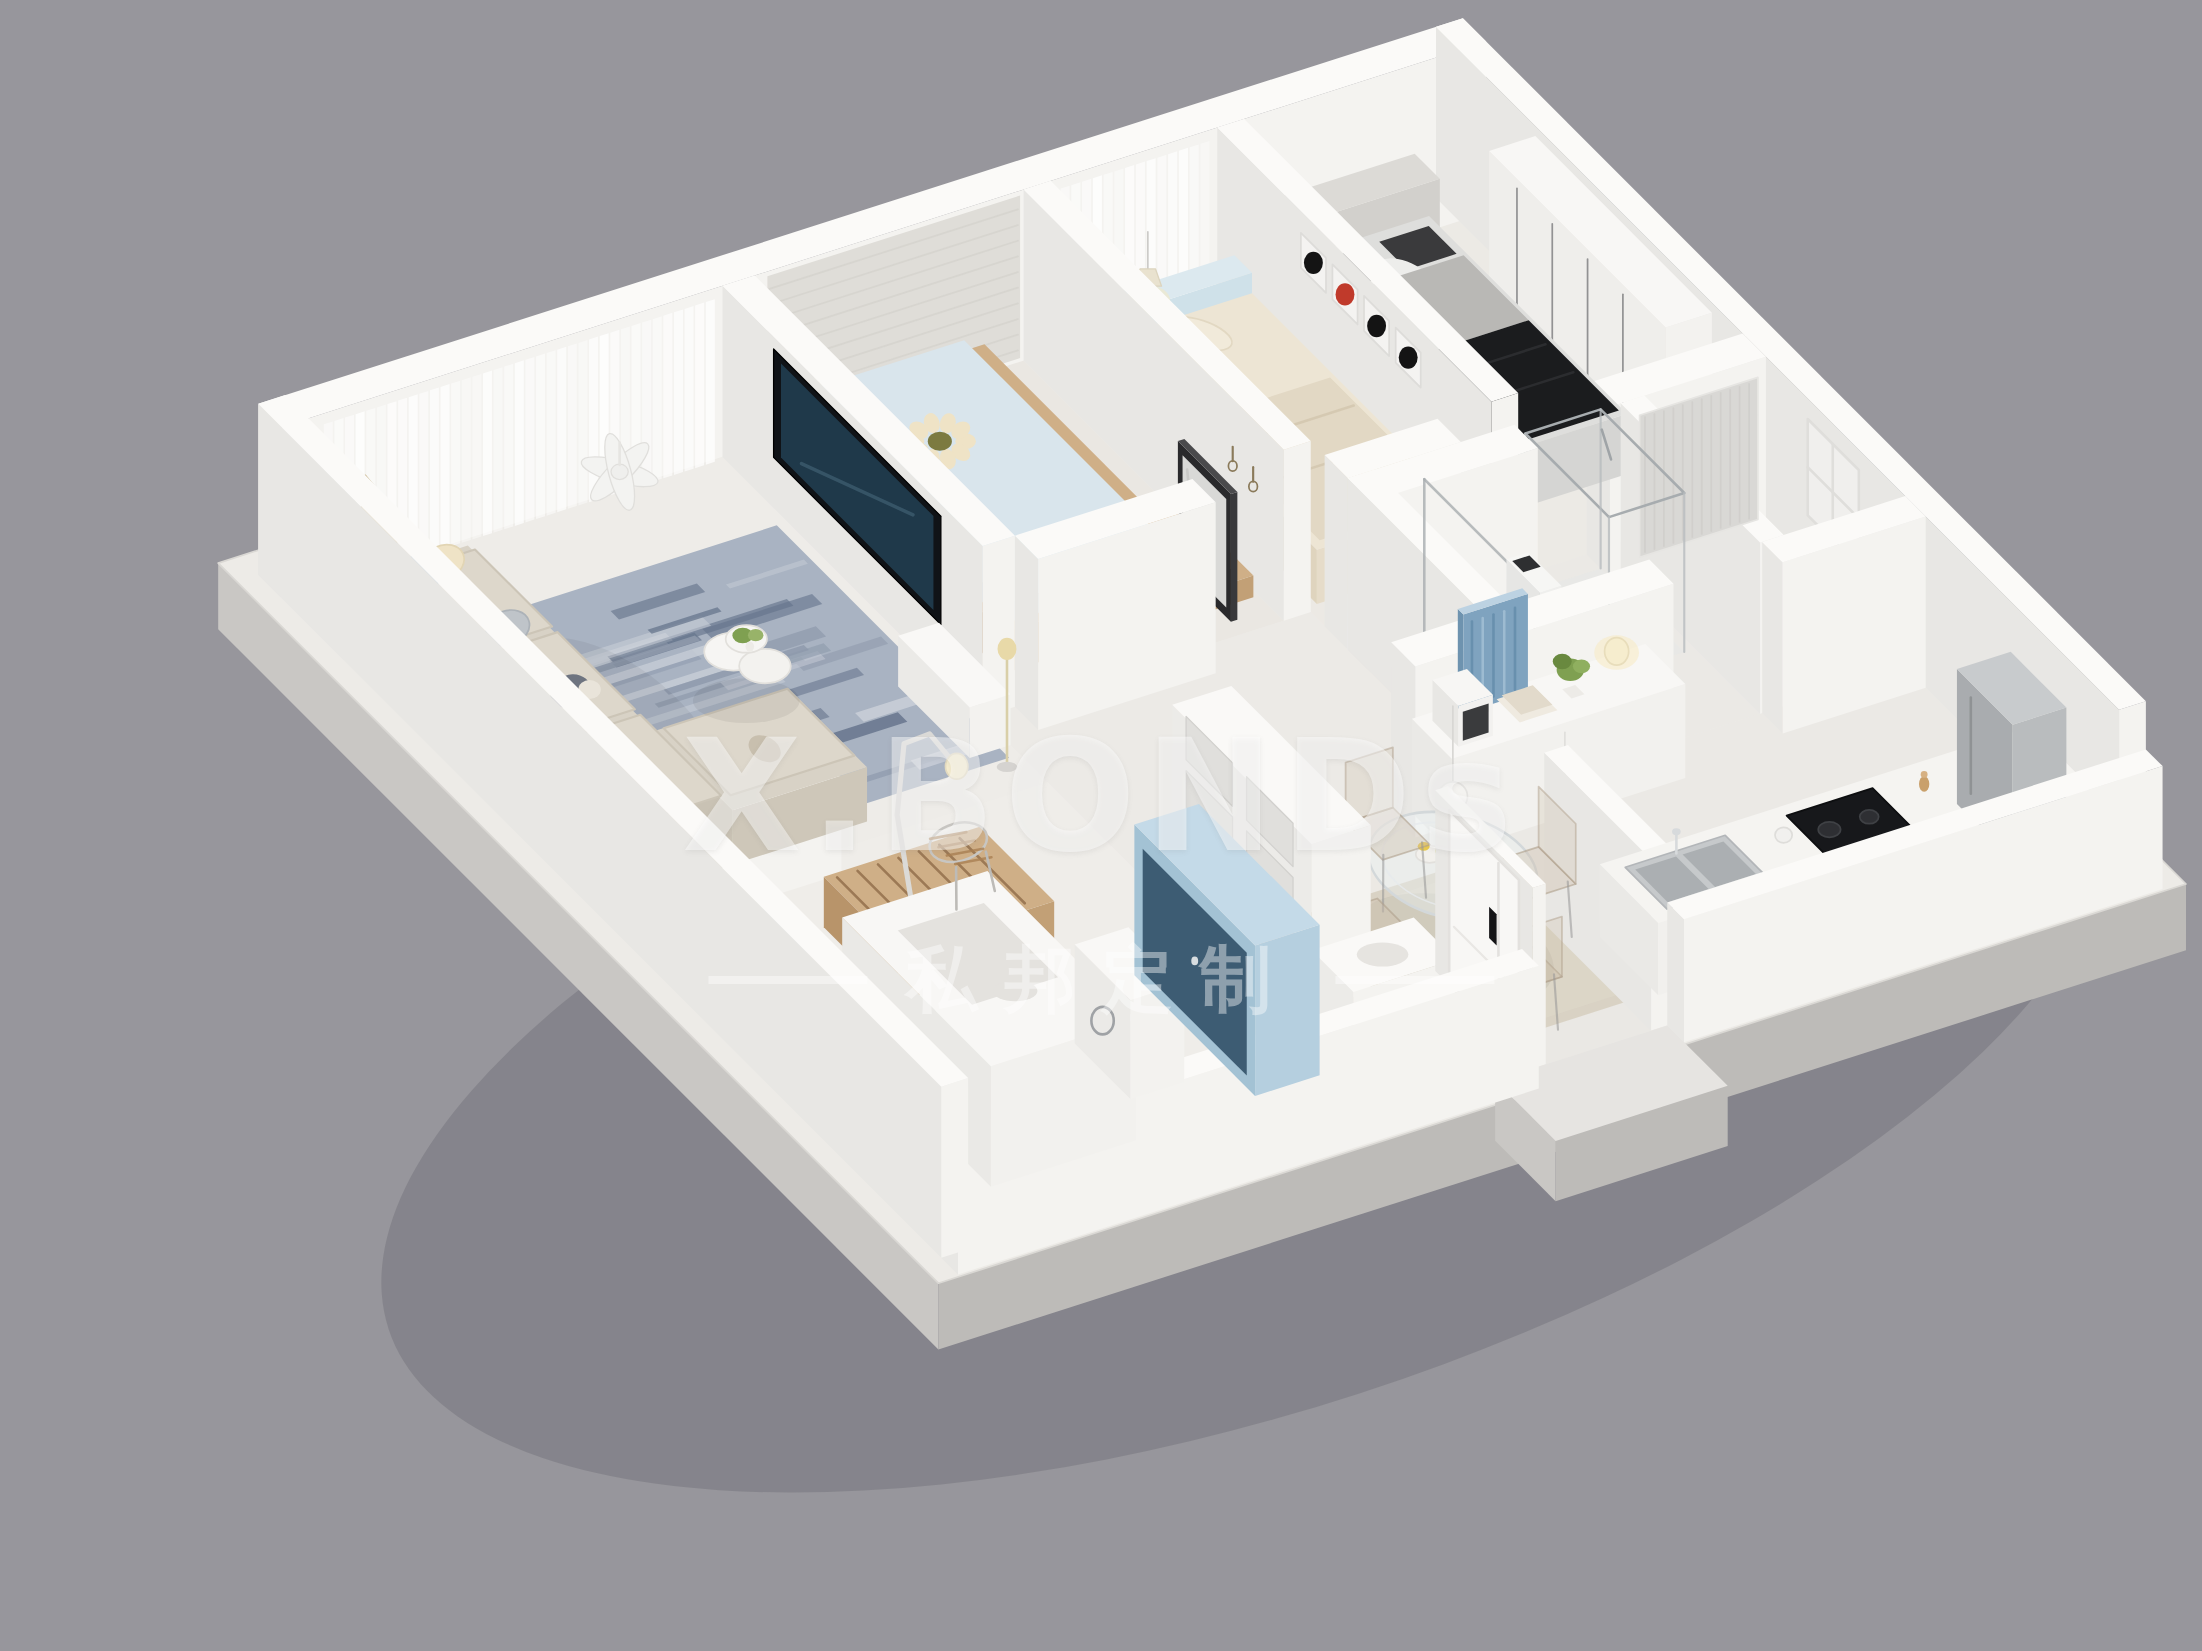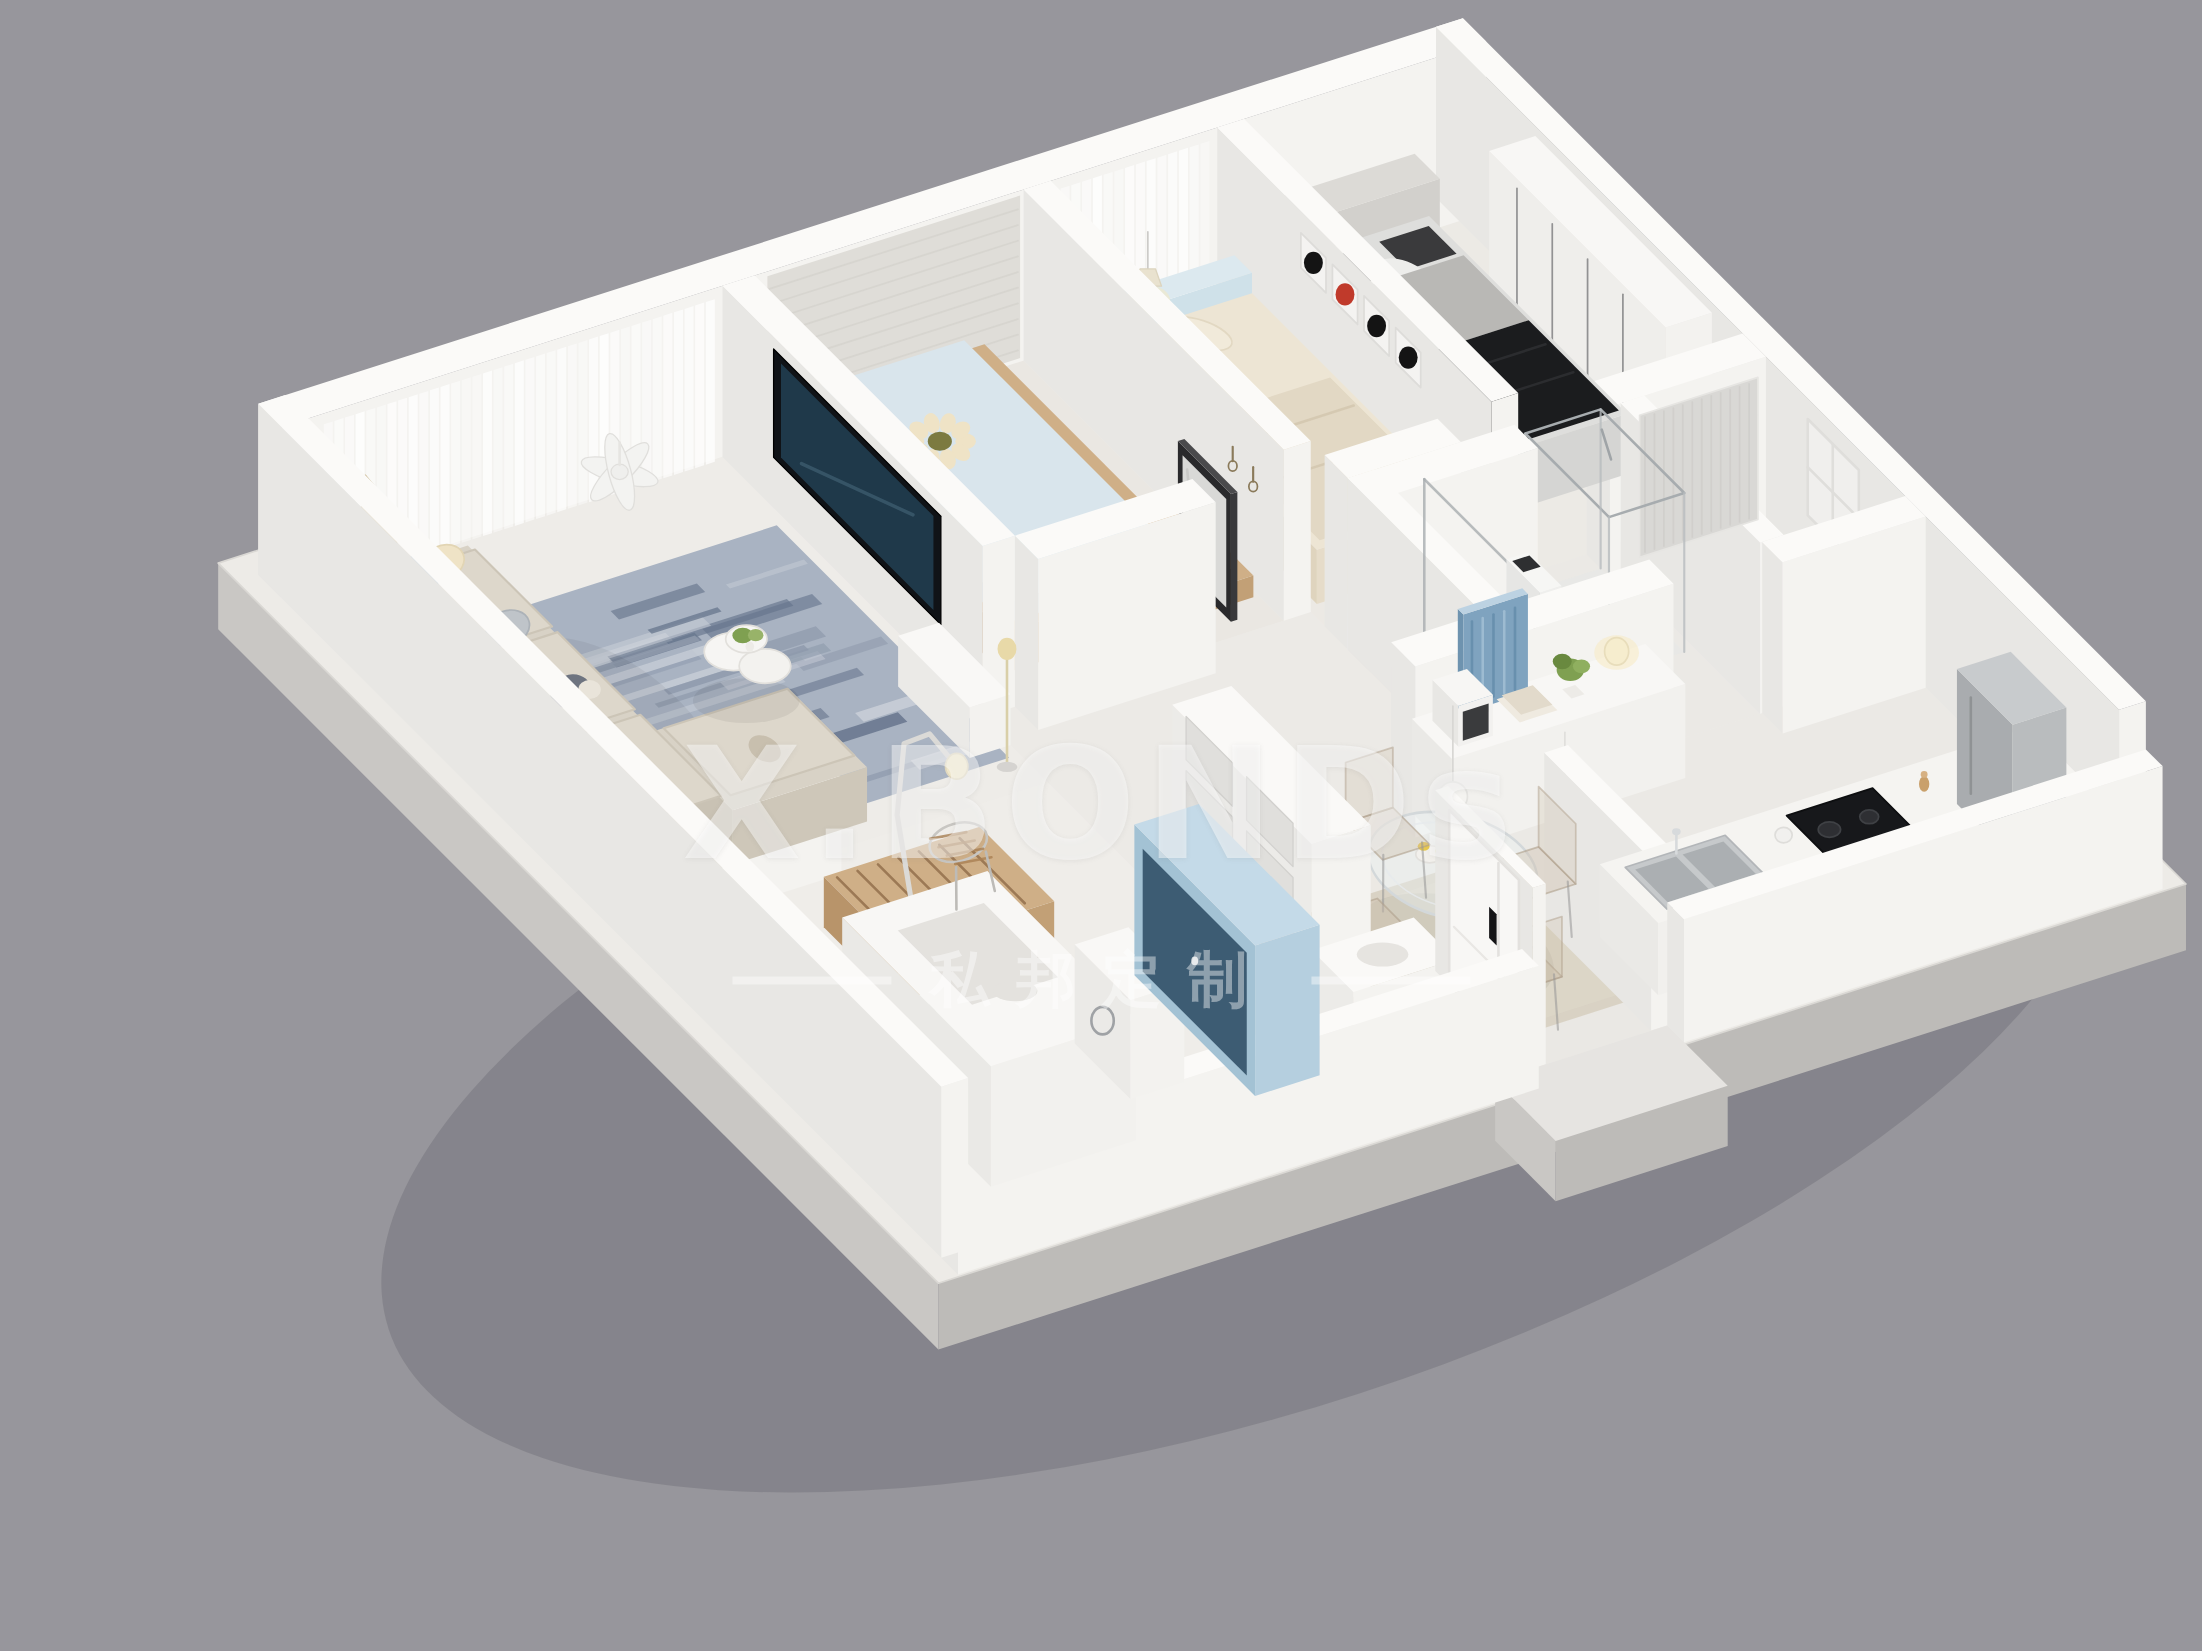--- a/index.html
+++ b/index.html
@@ -6,21 +6,21 @@
   .stage{position:relative;width:2203px;height:1652px;overflow:hidden;background:#97969C;
          font-family:"DejaVu Sans",sans-serif;}
   #scene{position:absolute;left:0;top:0;}
   .watermark{position:absolute;left:50%;top:52.5%;transform:translate(-50%,-50%);
              display:flex;flex-direction:column;align-items:center;gap:45px;
              pointer-events:none;z-index:5;white-space:nowrap;}
   .brand{font-weight:700;font-size:155px;letter-spacing:8.6px;color:rgba(255,255,255,0.46);
          text-shadow:0 1.7px 5.2px rgba(120,120,125,0.12);}
   .tagline{display:flex;align-items:center;gap:38px;}
   .wline{width:159px;height:7.7px;background:rgba(255,255,255,0.42);}
-  .wtxt{font-weight:700;font-size:60px;letter-spacing:26px;color:rgba(255,255,255,0.42);}
+  .wtxt{font-weight:700;font-size:72px;letter-spacing:26px;color:rgba(255,255,255,0.42);}
 </style>
 </head>
 <body style="background: rgb(151, 150, 156);">
 
 <div class="stage">
   <svg id="scene" width="2203" height="1652" viewBox="0 0 2560 1920">
       <g>
         <ellipse cx="1450" cy="1220" rx="1050" ry="420" fill="rgba(45,45,55,0.16)" transform="rotate(-18 1450.0 1220.0)"></ellipse>
       </g>
       <g>

